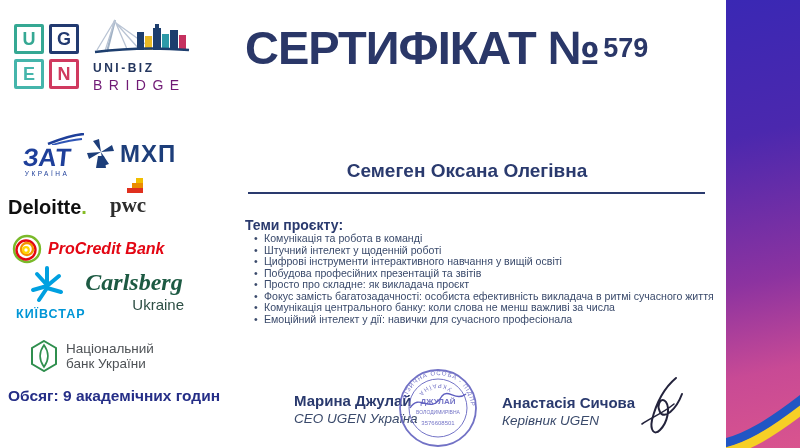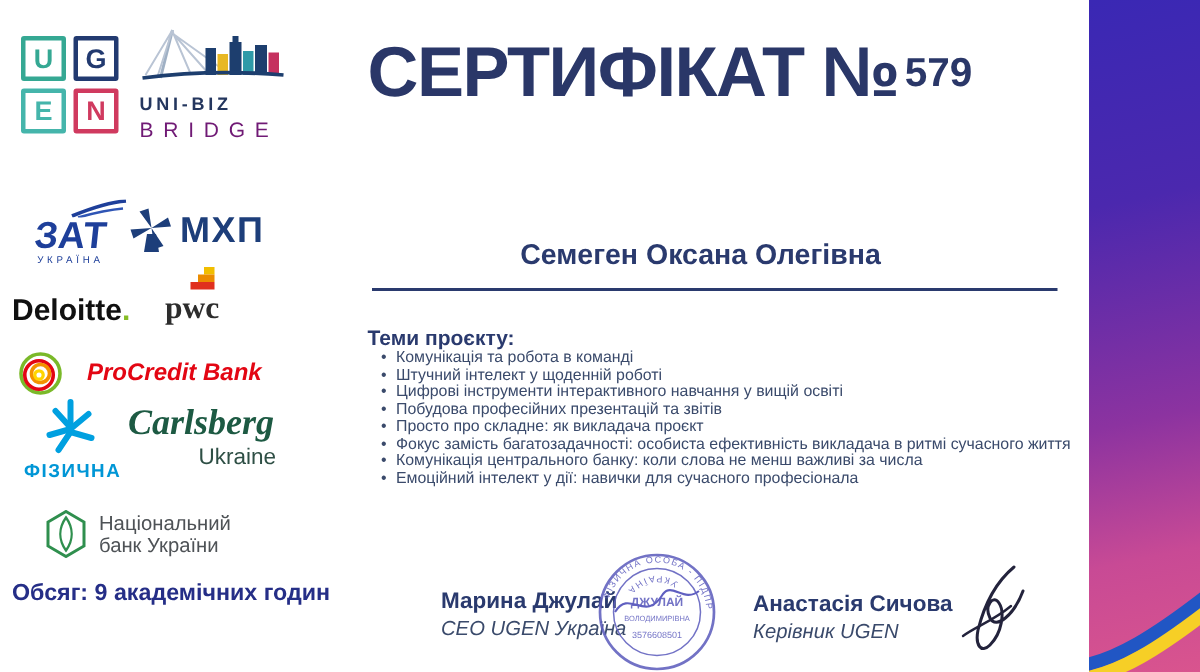--- a/index.html
+++ b/index.html
@@ -29,21 +29,21 @@
   
   .bat{left:8px;top:133px;width:78px;text-align:center;color:#1e3f9a;}
   .bat .word{font-size:25px;font-weight:bold;transform:skewX(-6deg);line-height:24px;}
   .bat .sub{font-size:6.5px;letter-spacing:2.5px;margin-top:1px;}
   .mhp{left:86px;top:138px;display:flex;align-items:center;gap:4px;color:#1d3e7a;}
   .mhp .word{font-size:24px;font-weight:bold;letter-spacing:1px;}
   .deloitte{left:8px;top:196px;font-size:20px;font-weight:bold;color:#101010;}
   .deloitte .dot{color:#86bc25;}
   .pwc{left:110px;top:178px;width:52px;text-align:left;}
   .pwc .word{font-family:"Liberation Serif",serif;font-weight:bold;font-size:21px;color:#2d2d2d;line-height:18px;}
-  .procredit{left:12px;top:234px;display:flex;align-items:center;gap:16px;}
+  .procredit{left:12px;top:234px;display:flex;align-items:center;gap:6px;}
   .procredit .word{font-size:16px;font-weight:bold;font-style:italic;color:#e30613;}
   .kyivstar{left:16px;top:266px;width:62px;text-align:center;}
   .kyivstar .word{font-size:12.5px;font-weight:bold;color:#0096d6;letter-spacing:1px;margin-top:1px;}
   .carlsberg{left:84px;top:270px;width:100px;text-align:center;}
   .carlsberg .word{font-family:"Liberation Serif",serif;font-style:italic;font-weight:bold;
     font-size:24px;color:#1d5a43;line-height:24px;}
   .carlsberg .sub{font-size:15px;color:#2e4f45;text-align:right;margin-top:2px;}
   .nbu{left:30px;top:340px;display:flex;align-items:center;gap:8px;}
   .nbu .txt{font-size:13.5px;color:#4e5256;line-height:15px;}
 
@@ -152,21 +152,21 @@
     <svg width="44" height="40" viewBox="0 0 44 40" style="display:block;margin:0 auto;">
       <g stroke="#00a0e0" stroke-width="4" stroke-linecap="round">
         <path d="M22 18 L22 2"></path>
         <path d="M22 20 L34 10"></path>
         <path d="M22 22 L36 26"></path>
         <path d="M22 22 L14 34"></path>
         <path d="M22 20 L8 24"></path>
         <path d="M22 19 L12 8"></path>
       </g>
     </svg>
-    <div class="word">ФІЗИЧНА</div>
+    <div class="word">КИЇВСТАР</div>
   </div>
 
   <div class="abs carlsberg">
     <div class="word">Carlsberg</div>
     <div class="sub">Ukraine</div>
   </div>
 
   <div class="abs nbu">
     <svg width="28" height="32" viewBox="0 0 28 32">
       <polygon points="14,1 26,8 26,24 14,31 2,24 2,8" stroke="#2f8f4e" stroke-width="2" fill="none"></polygon>

